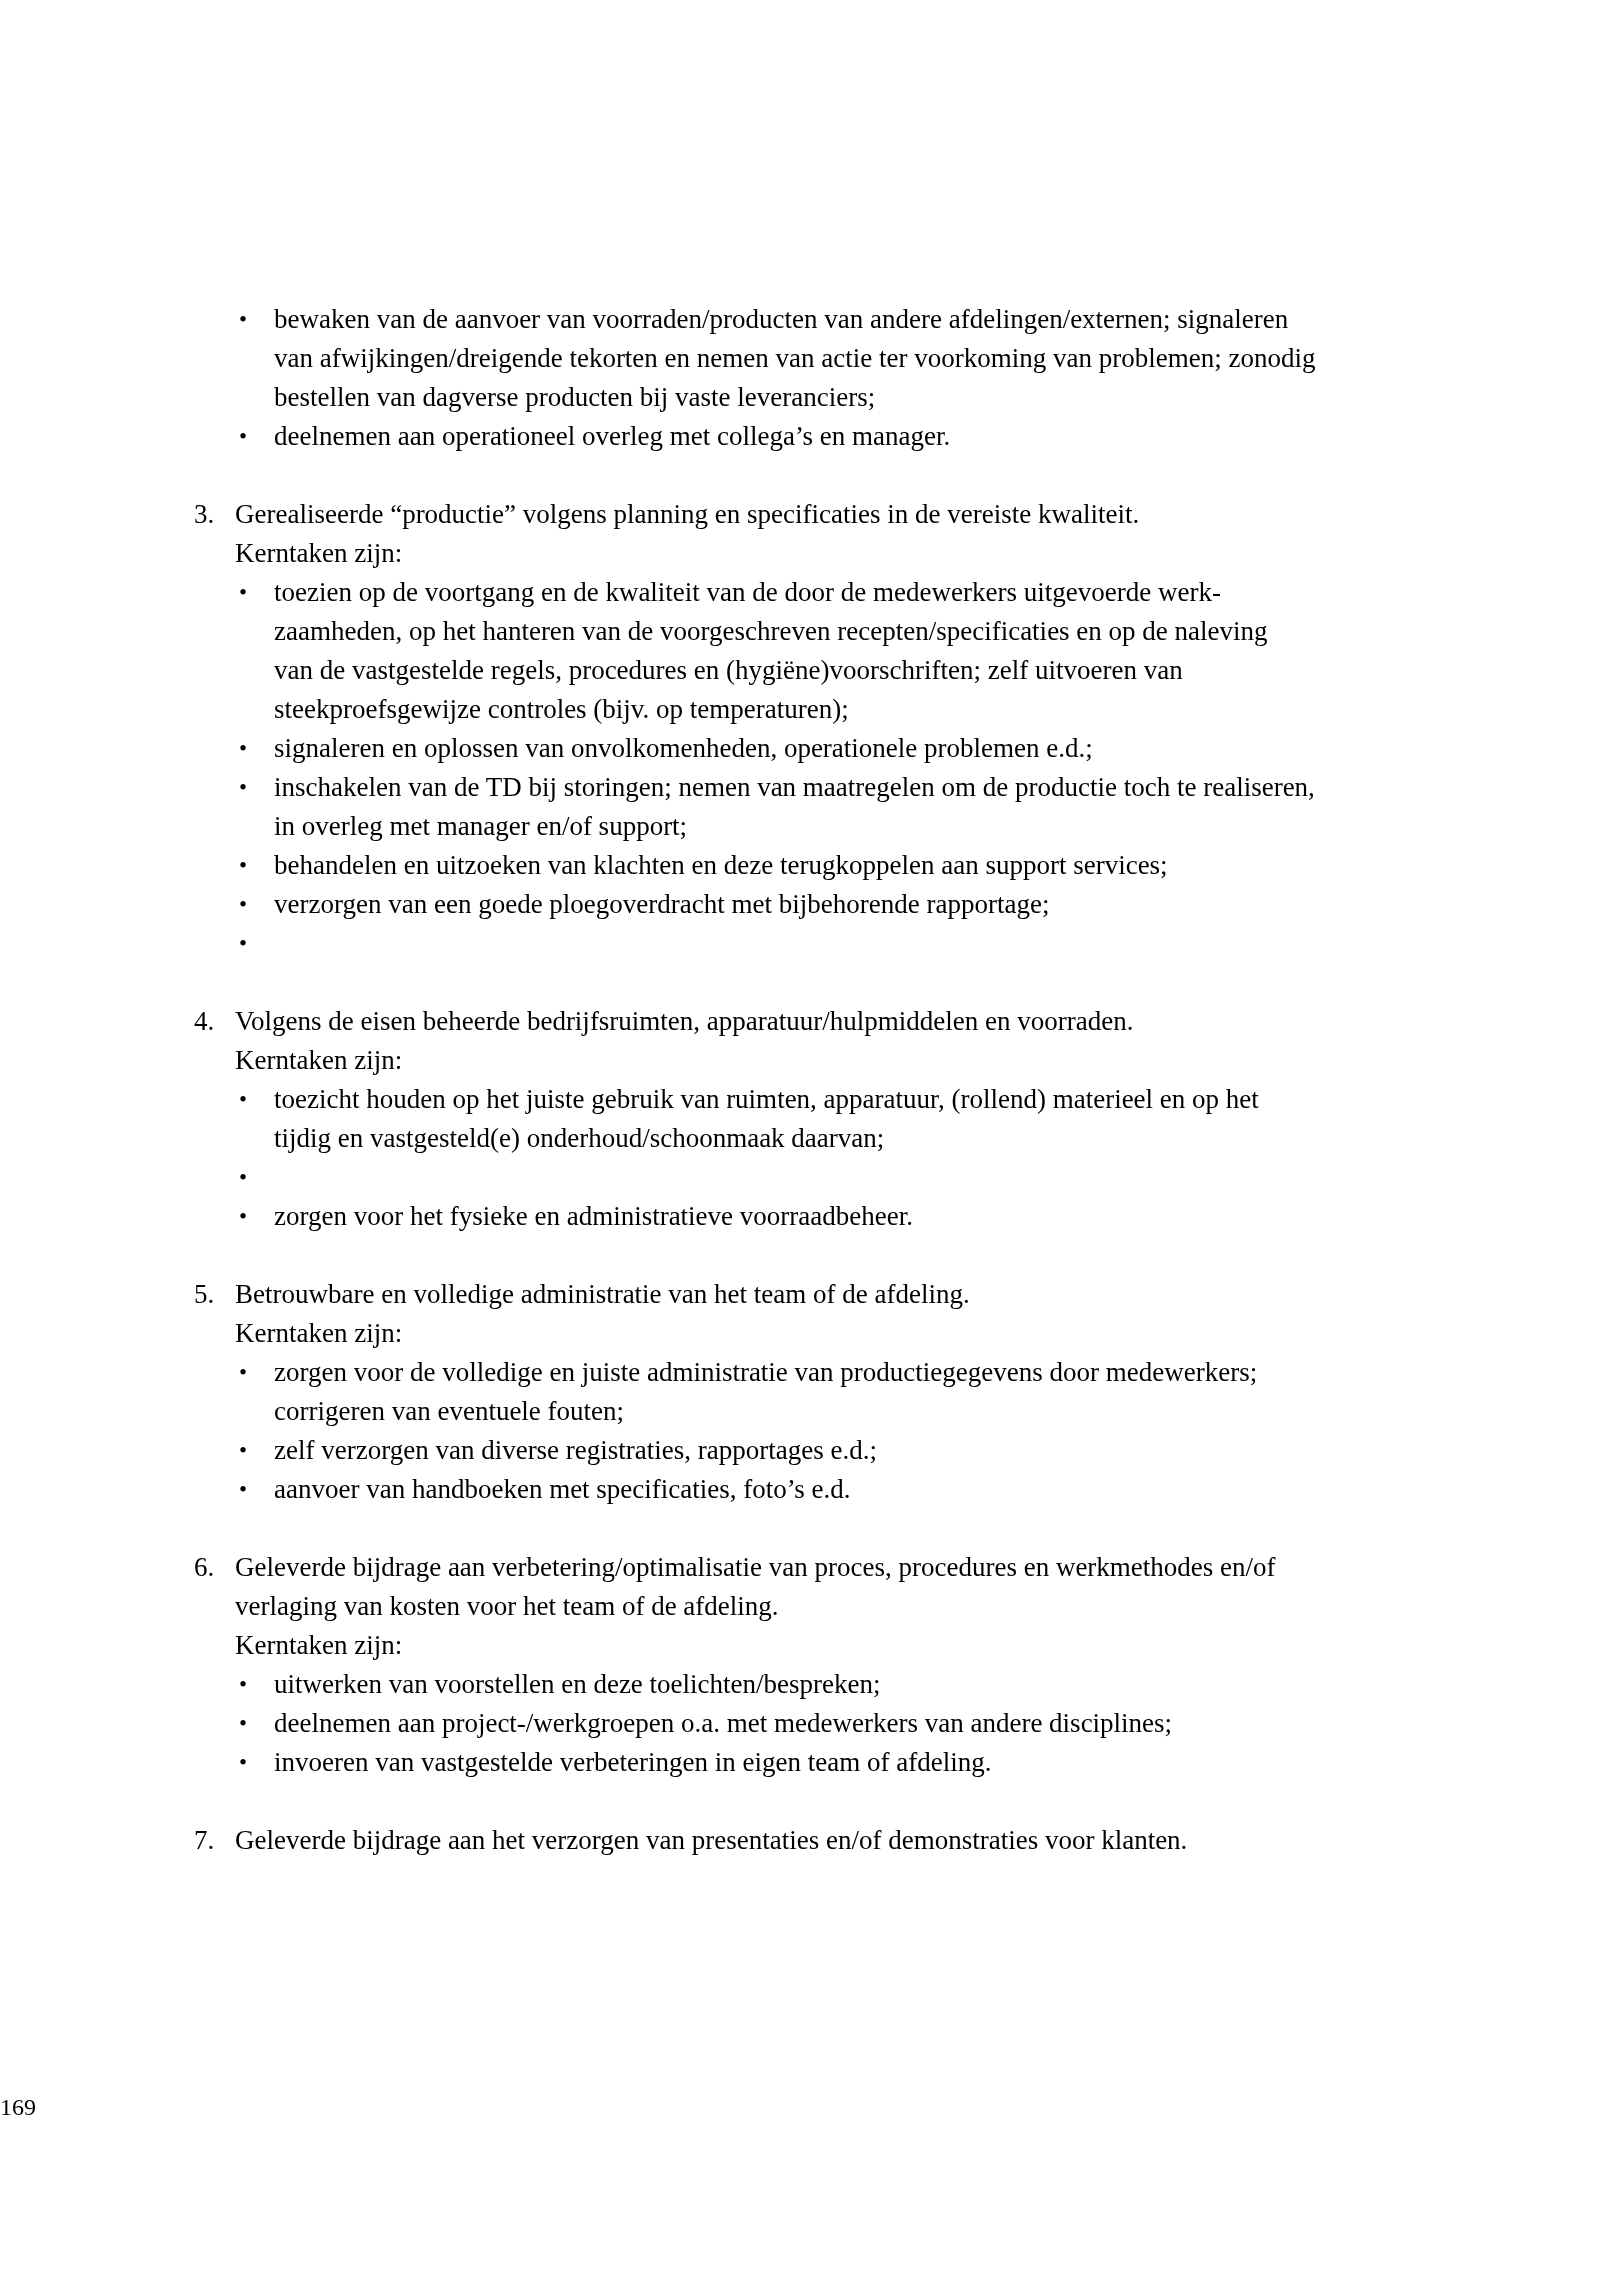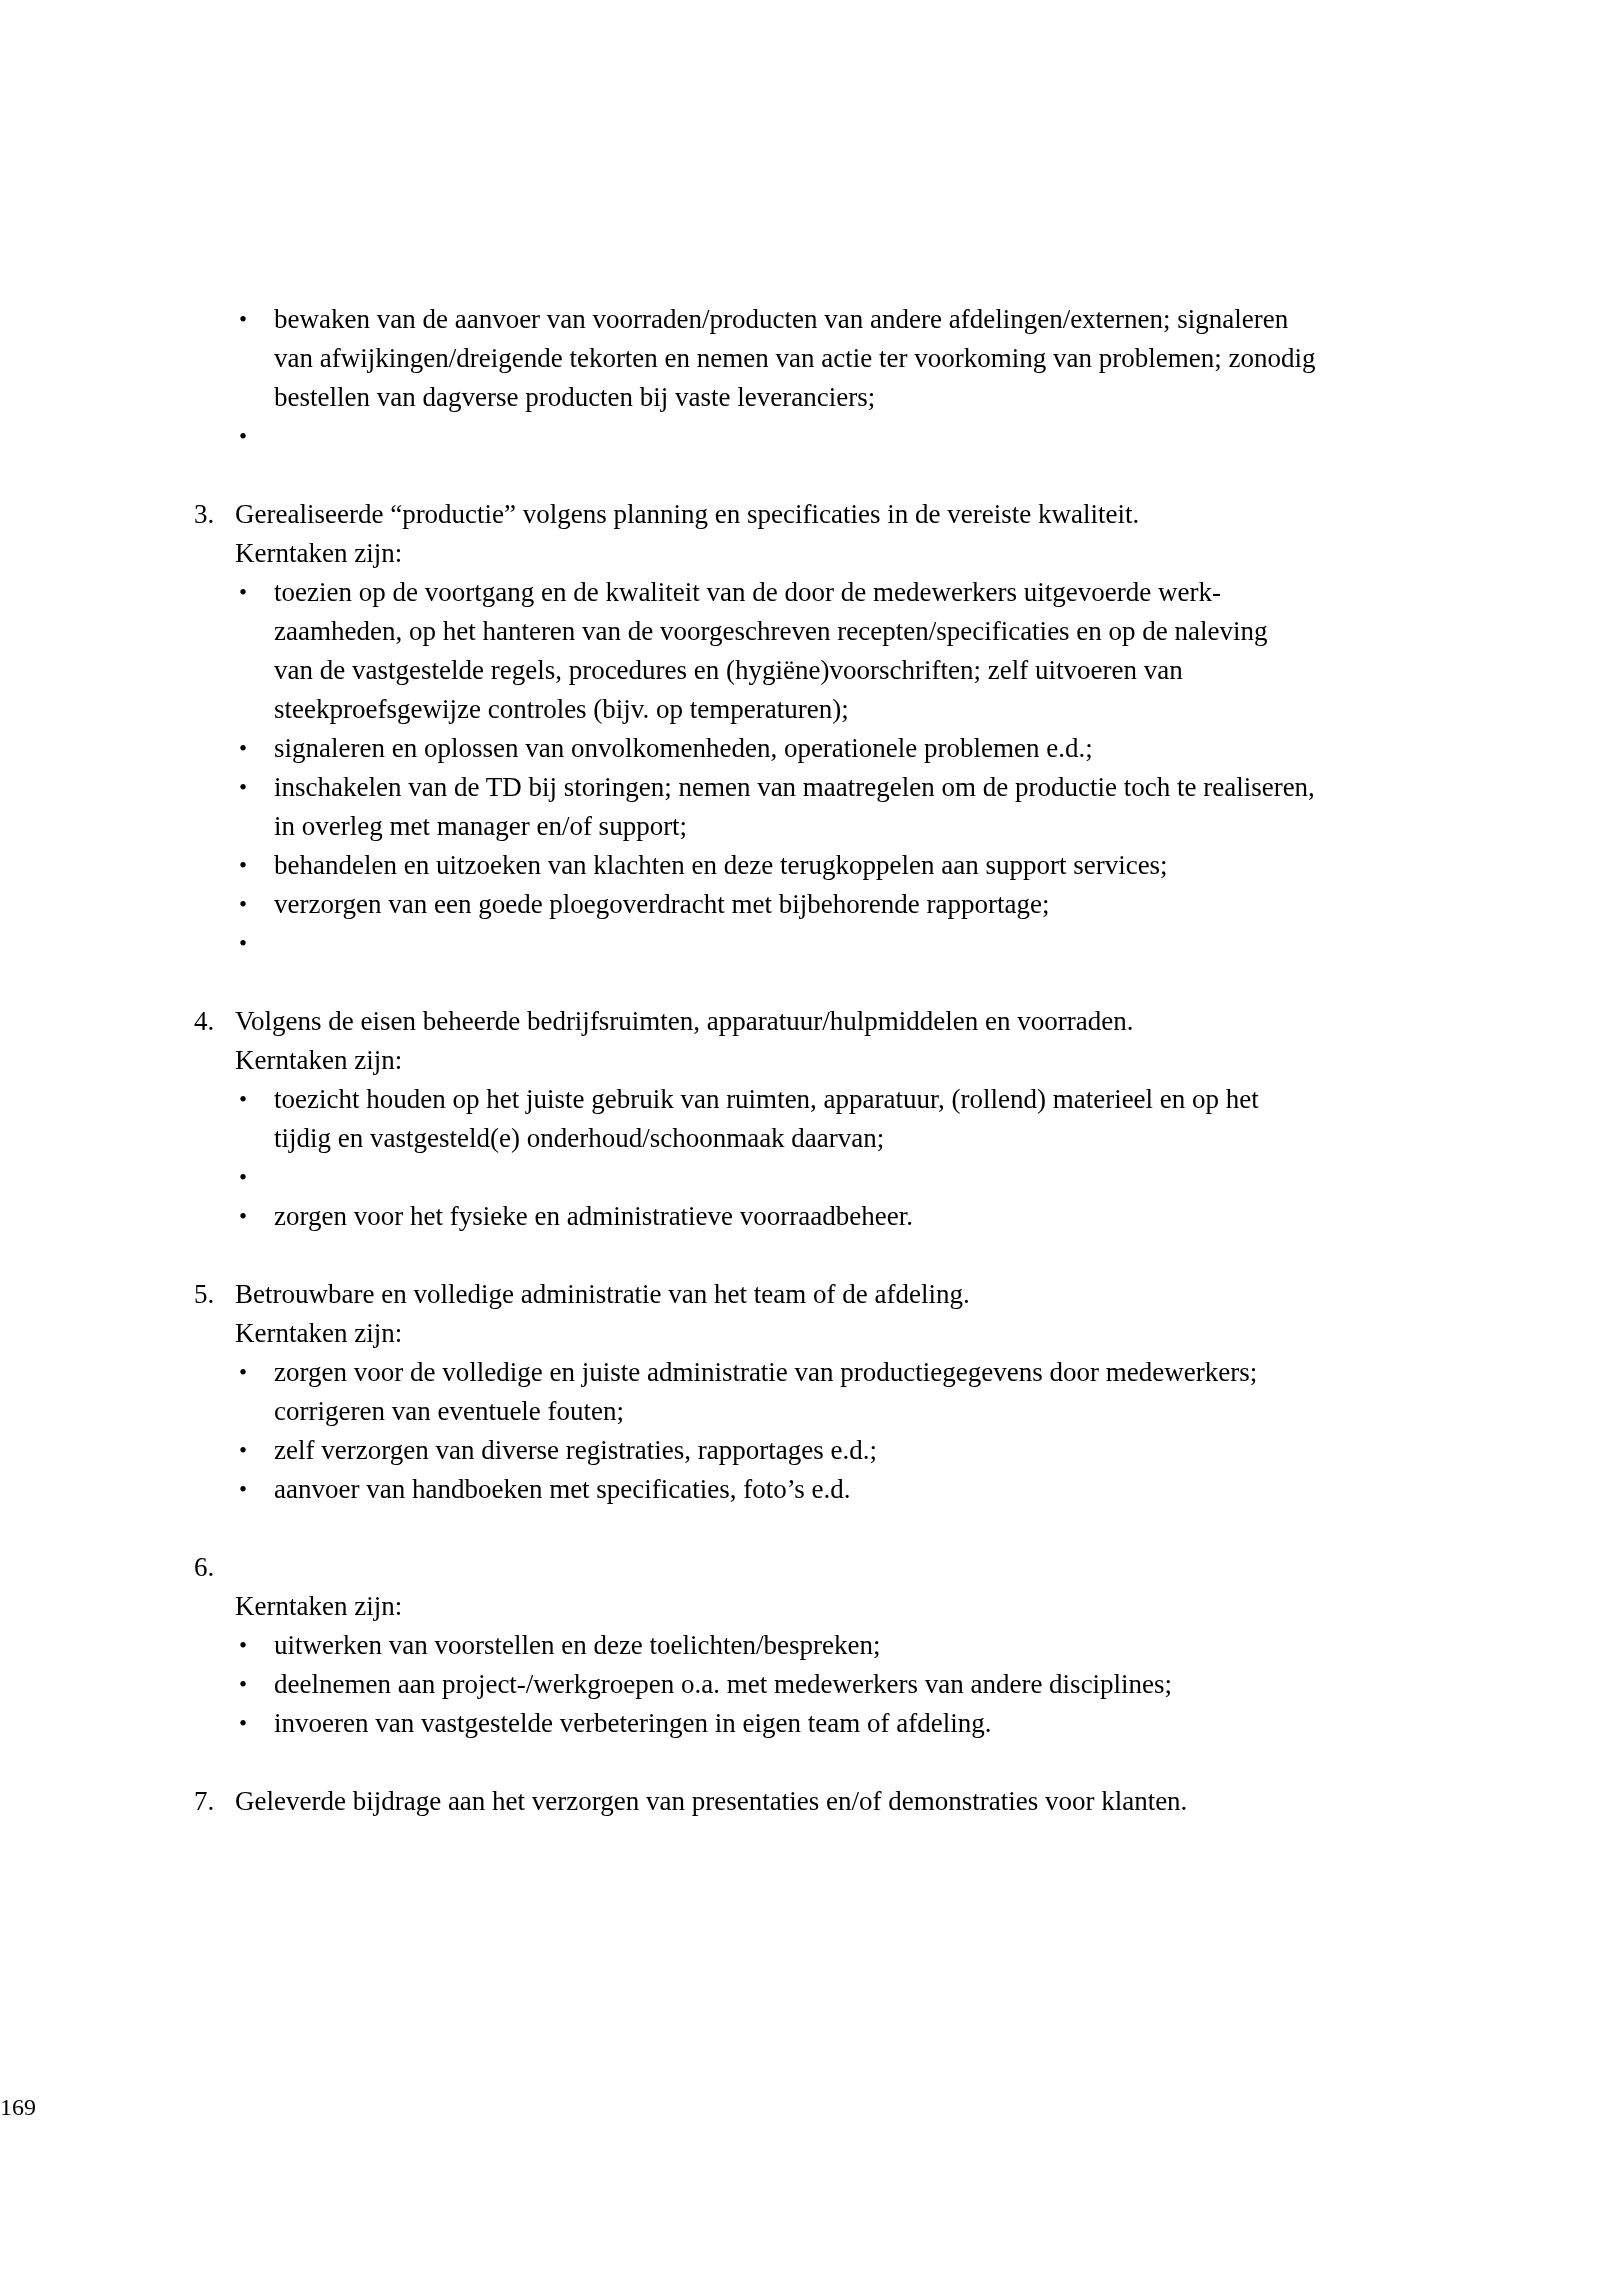--- a/index.html
+++ b/index.html
@@ -44,20 +44,21 @@
 
   <ul class="bullets">
     <li class="bullet">
       <span class="marker">•</span>
       <span class="btext">bewaken van de aanvoer van voorraden/producten van andere afdelingen/externen; signaleren
 van afwijkingen/dreigende tekorten en nemen van actie ter voorkoming van problemen; zonodig
 bestellen van dagverse producten bij vaste leveranciers;</span>
     </li>
     <li class="bullet">
       <span class="marker">•</span>
+      <span class="btext">deelnemen aan operationeel overleg met collega’s en manager.</span>
     </li>
   </ul>
 
   <div class="section">
     <div class="sec-head">
       <span class="num">3.</span>
       <span class="title">Gerealiseerde “productie” volgens planning en specificaties in de vereiste kwaliteit.</span>
     </div>
     <div class="kern">Kerntaken zijn:</div>
     <ul class="bullets">
@@ -132,20 +133,22 @@
       <li class="bullet">
         <span class="marker">•</span>
         <span class="btext">aanvoer van handboeken met specificaties, foto’s e.d.</span>
       </li>
     </ul>
   </div>
 
   <div class="section">
     <div class="sec-head">
       <span class="num">6.</span>
+      <span class="title">Geleverde bijdrage aan verbetering/optimalisatie van proces, procedures en werkmethodes en/of
+verlaging van kosten voor het team of de afdeling.</span>
     </div>
     <div class="kern">Kerntaken zijn:</div>
     <ul class="bullets">
       <li class="bullet">
         <span class="marker">•</span>
         <span class="btext">uitwerken van voorstellen en deze toelichten/bespreken;</span>
       </li>
       <li class="bullet">
         <span class="marker">•</span>
         <span class="btext">deelnemen aan project-/werkgroepen o.a. met medewerkers van andere disciplines;</span>

